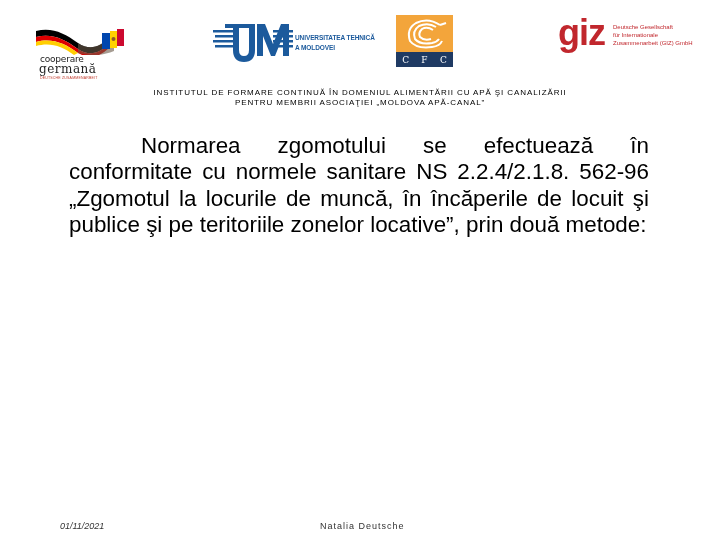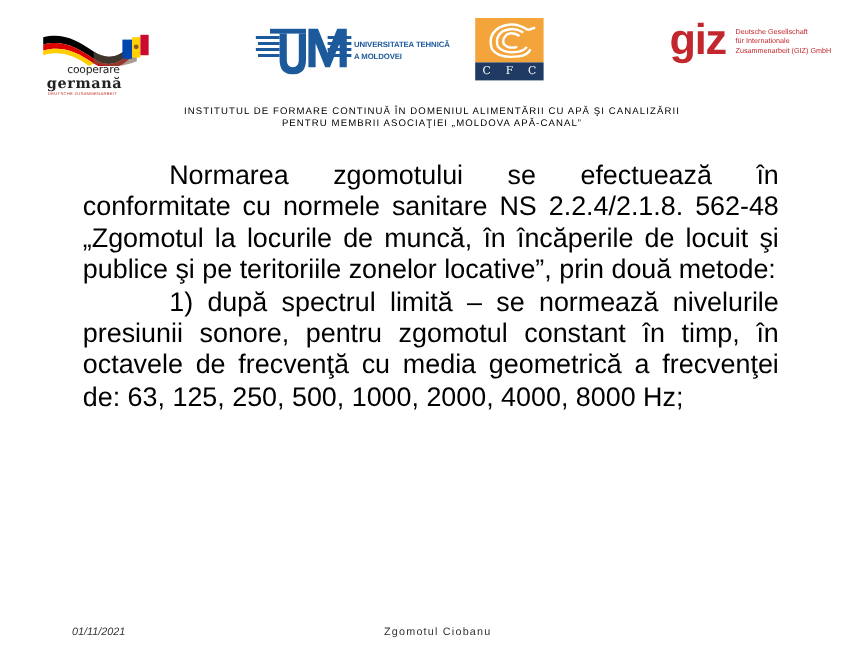--- a/index.html
+++ b/index.html
@@ -4,22 +4,22 @@
   <style>
     * { margin: 0; padding: 0; box-sizing: border-box; }
     html, body { width: 720px; height: 540px; background: #ffffff; overflow: hidden; }
     body { position: relative; font-family: "Liberation Sans", sans-serif; color: #000; }
 
     .logos { position: absolute; left: 0; top: 0; width: 720px; height: 82px; }
     .logo { position: absolute; }
 
     
     .logo-coop { left: 34px; top: 25px; width: 90px; height: 52px; }
-    .coop-t1 { position: absolute; left: 6px; top: 29px; font-size: 9px; color: #222; font-family: "DejaVu Sans", sans-serif; letter-spacing: -0.2px; margin-left: 16px; }
-    .coop-t2 { position: absolute; left: 5px; top: 37px; font-size: 12px; color: #222; font-family: "DejaVu Serif", serif; letter-spacing: 0.5px; font-weight: bold; }
+    .coop-t1 { position: absolute; left: 6px; top: 29px; font-size: 9px; color: #222; font-family: "DejaVu Sans", sans-serif; letter-spacing: -0.2px; }
+    .coop-t2 { position: absolute; left: 5px; top: 37px; font-size: 12px; color: #222; font-family: "DejaVu Serif", serif; letter-spacing: 0.5px; }
     .coop-t3 { position: absolute; left: 6px; top: 51px; font-size: 3.5px; color: #c0392b; letter-spacing: 0.2px; white-space: nowrap; }
 
     
     .logo-amac { left: 146px; top: 18px; width: 58px; height: 58px; }
 
     
     .logo-utm { left: 213px; top: 22px; width: 170px; height: 40px; }
     .utm-t { position: absolute; left: 82px; font-size: 6.5px; color: #1c5a9c; font-weight: bold; white-space: nowrap; letter-spacing: -0.1px; }
 
     
@@ -113,18 +113,17 @@
     <span class="giz-t" style="top:24px">Zusammenarbeit (GIZ) GmbH</span>
   </div>
 </div>
 
 <div class="institute">
   <div>INSTITUTUL DE FORMARE CONTINUĂ ÎN DOMENIUL ALIMENTĂRII CU APĂ ŞI CANALIZĂRII</div>
   <div>PENTRU MEMBRII ASOCIAŢIEI „MOLDOVA APĂ-CANAL”</div>
 </div>
 
 <div class="body-text">
-  <p class="indent">Normarea zgomotului se efectuează în conformitate cu normele sanitare NS 2.2.4/2.1.8. 562-48 „Zgomotul la locurile de muncă, în încăperile de locuit şi publice şi pe teritoriile zonelor locative”, prin două metode:</p>
-  <p class="indent">1) după spectrul limită – se normează nivelurile presiunii sonore, pentru zgomotul constant în timp, în octavele de frecvenţă cu media geometrică a frecvenţei de: 63, 125, 250, 500, 1000, 2000, 4000, 8000 Hz;</p>
+  <p class="indent">Normarea zgomotului se efectuează în conformitate cu normele sanitare NS 2.2.4/2.1.8. 562-96 „Zgomotul la locurile de muncă, în încăperile de locuit şi publice şi pe teritoriile zonelor locative”, prin două metode:</p>
 </div>
 
 <div class="footer-date">01/11/2021</div>
-<div class="footer-author">Zgomotul Ciobanu</div>
+<div class="footer-author">Natalia Deutsche</div>
 
 </body></html>

